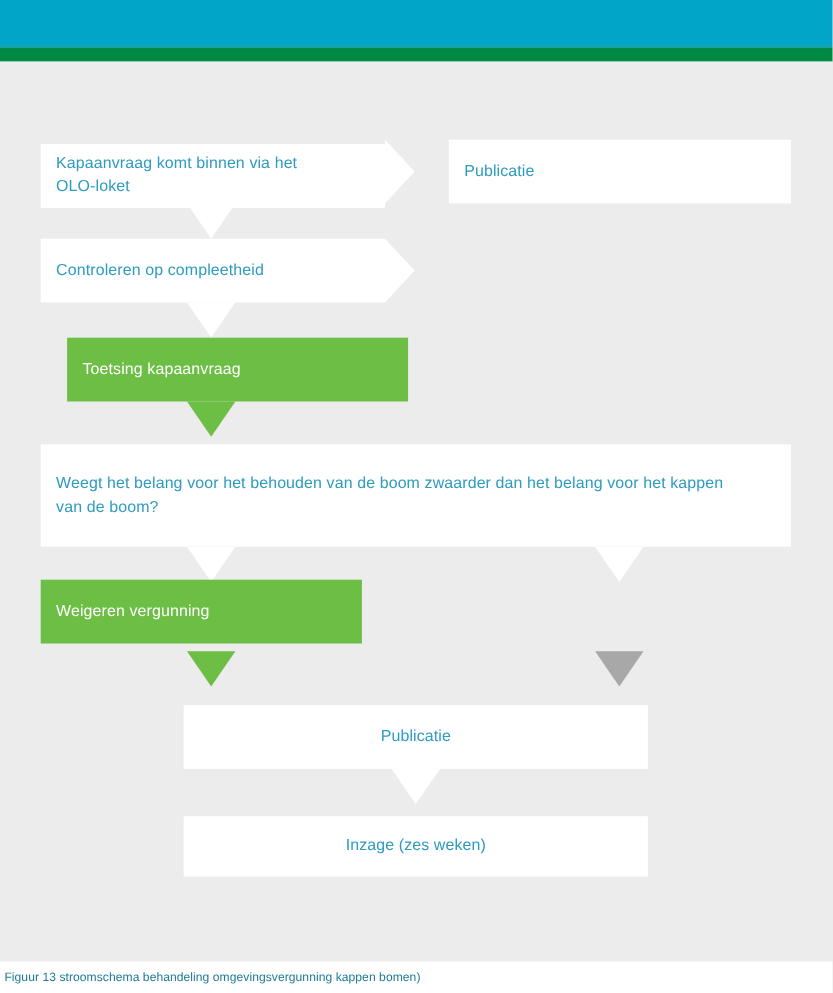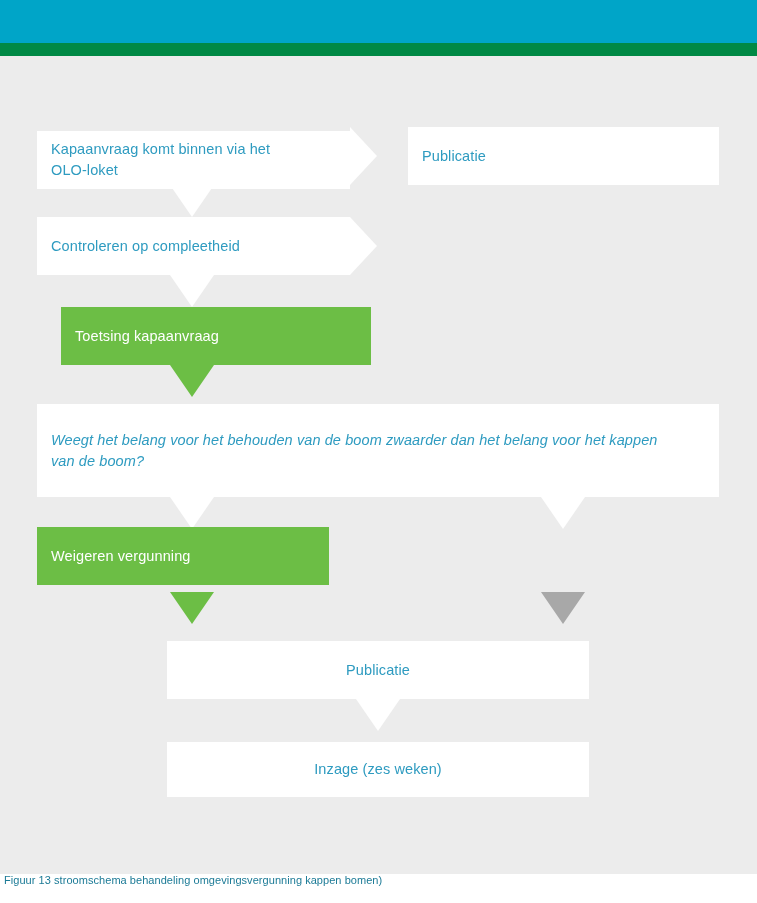--- a/index.html
+++ b/index.html
@@ -92,21 +92,21 @@
   .arrow-right.white { border-left: 27px solid #ffffff; }
 
   
   #caption-bar {
     position: absolute;
     left: 0; top: 874px;
     width: 757px;
     height: 29px;
     background: #ffffff;
     display: flex;
-    align-items: flex-start;
+    align-items: center;
   }
   #caption-text {
     font-size: 11px;
     color: #1b7a96;
     padding-left: 4px;
     letter-spacing: 0.05px;
   }
 </style>
 </head>
 <body>
@@ -140,21 +140,21 @@
   <div class="arrow-down white" style="left:170px; top:219px;"></div>
 
 
   <div class="node fill-green align-left" style="left:37px; top:251px; width:310px; height:58px;margin-left:24px;">
     <div class="body">
       <span class="label">Toetsing kapaanvraag</span>
     </div>
   </div>
   <div class="arrow-down green" style="left:170px; top:309px;"></div>
 
-  <div class="node fill-white align-left" style="left:37px; top:348px; width:682px; height:93px;font-style:italic;">
+  <div class="node fill-white align-left" style="left:37px; top:348px; width:682px; height:93px;">
     <div class="body">
       <span class="label">Weegt het belang voor het behouden van de boom zwaarder dan het belang voor het kappen
 van de boom?</span>
     </div>
   </div>
   <div class="arrow-down white" style="left:170px; top:441px;"></div>
   <div class="arrow-down white" style="left:541px; top:441px;"></div>
 
   <div class="node fill-green align-left" style="left:37px; top:471px; width:292px; height:58px;">
     <div class="body">

